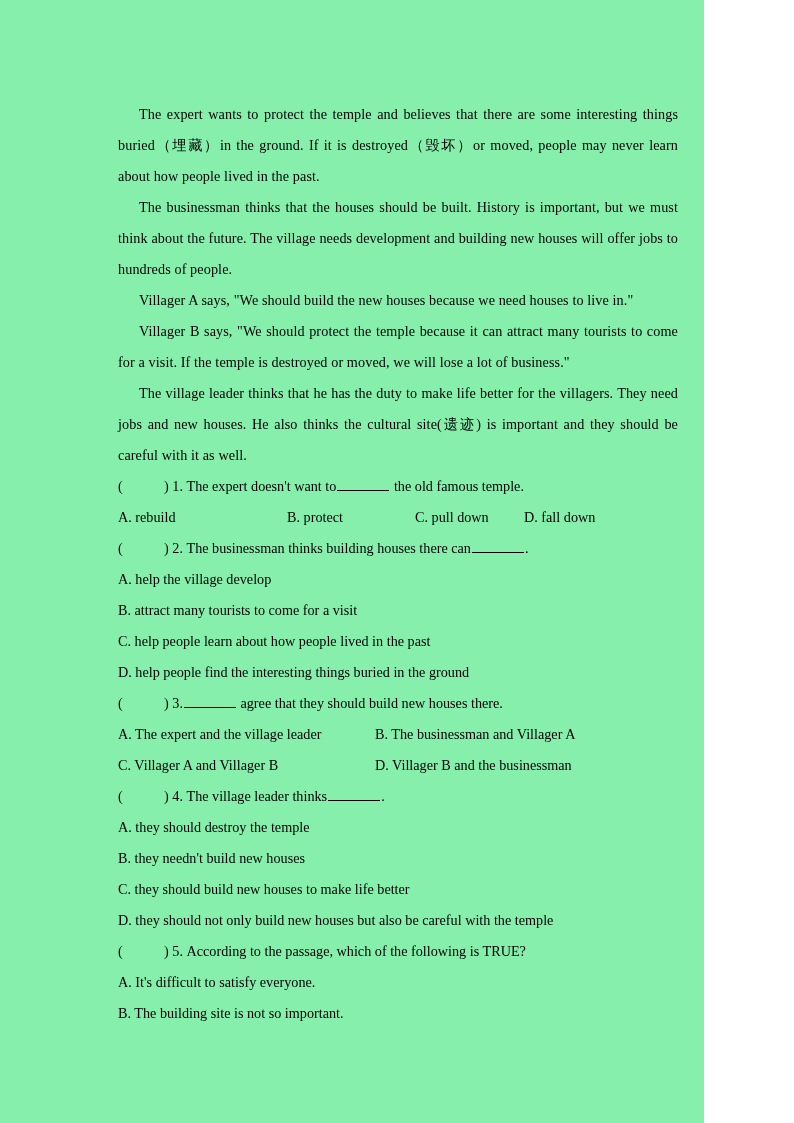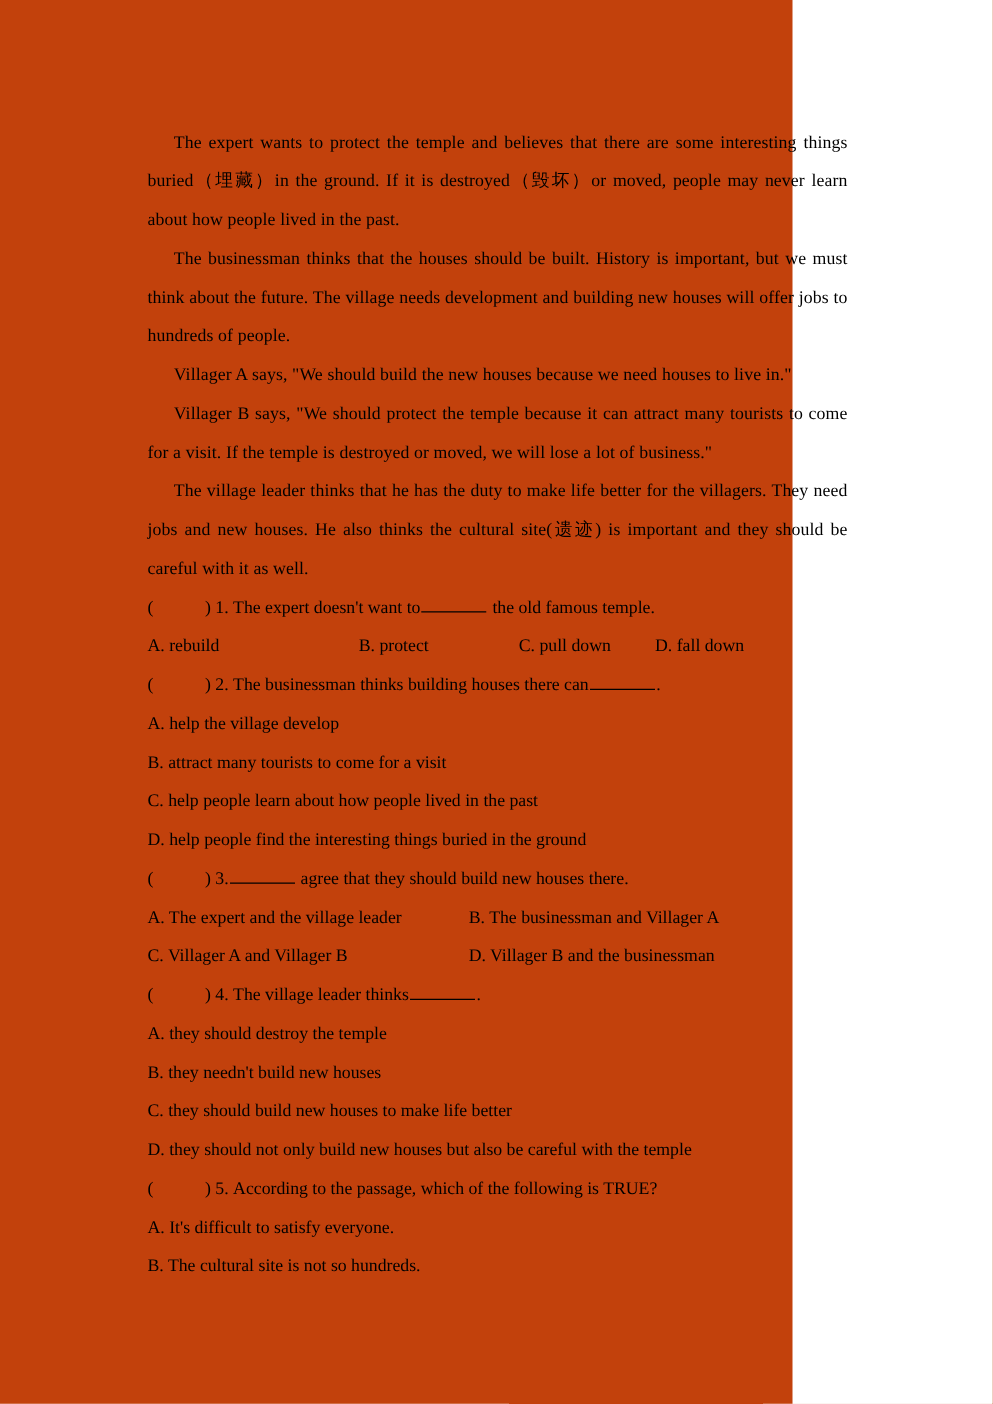--- a/index.html
+++ b/index.html
@@ -12,23 +12,23 @@
     height: 1123px;
     position: relative;
     font-family: "Liberation Serif", "DejaVu Serif", serif;
     color: #000000;
     overflow: hidden;
   }
   #page {
     position: absolute;
     left: 0;
     top: 0;
-    width: 634px;
+    width: 704px;
     height: 1123px;
-    background: #c2410c;
+    background: #86efac;
   }
   #content {
     position: absolute;
     left: 118px;
     top: 99px;
     width: 560px;
   }
 
   
   .para {
@@ -124,16 +124,16 @@
     <p class="qline"><span class="paren"><span>(</span></span><span>)</span>&nbsp;<span>4.</span>&nbsp;<span>The village leader thinks</span><span class="blank blank-w1"></span><span>.</span></p>
 
     <p class="opt-block">A. they should destroy the temple</p>
     <p class="opt-block">B. they needn't build new houses</p>
     <p class="opt-block">C. they should build new houses to make life better</p>
     <p class="opt-block">D. they should not only build new houses but also be careful with the temple</p>
 
     <p class="qline"><span class="paren"><span>(</span></span><span>)</span>&nbsp;<span>5.</span>&nbsp;<span>According to the passage, which of the following is TRUE?</span></p>
 
     <p class="opt-block">A. It's difficult to satisfy everyone.</p>
-    <p class="opt-block">B. The cultural site is not so hundreds.</p>
+    <p class="opt-block">B. The building site is not so important.</p>
 
   </div>
 </div>
 
 </body></html>

